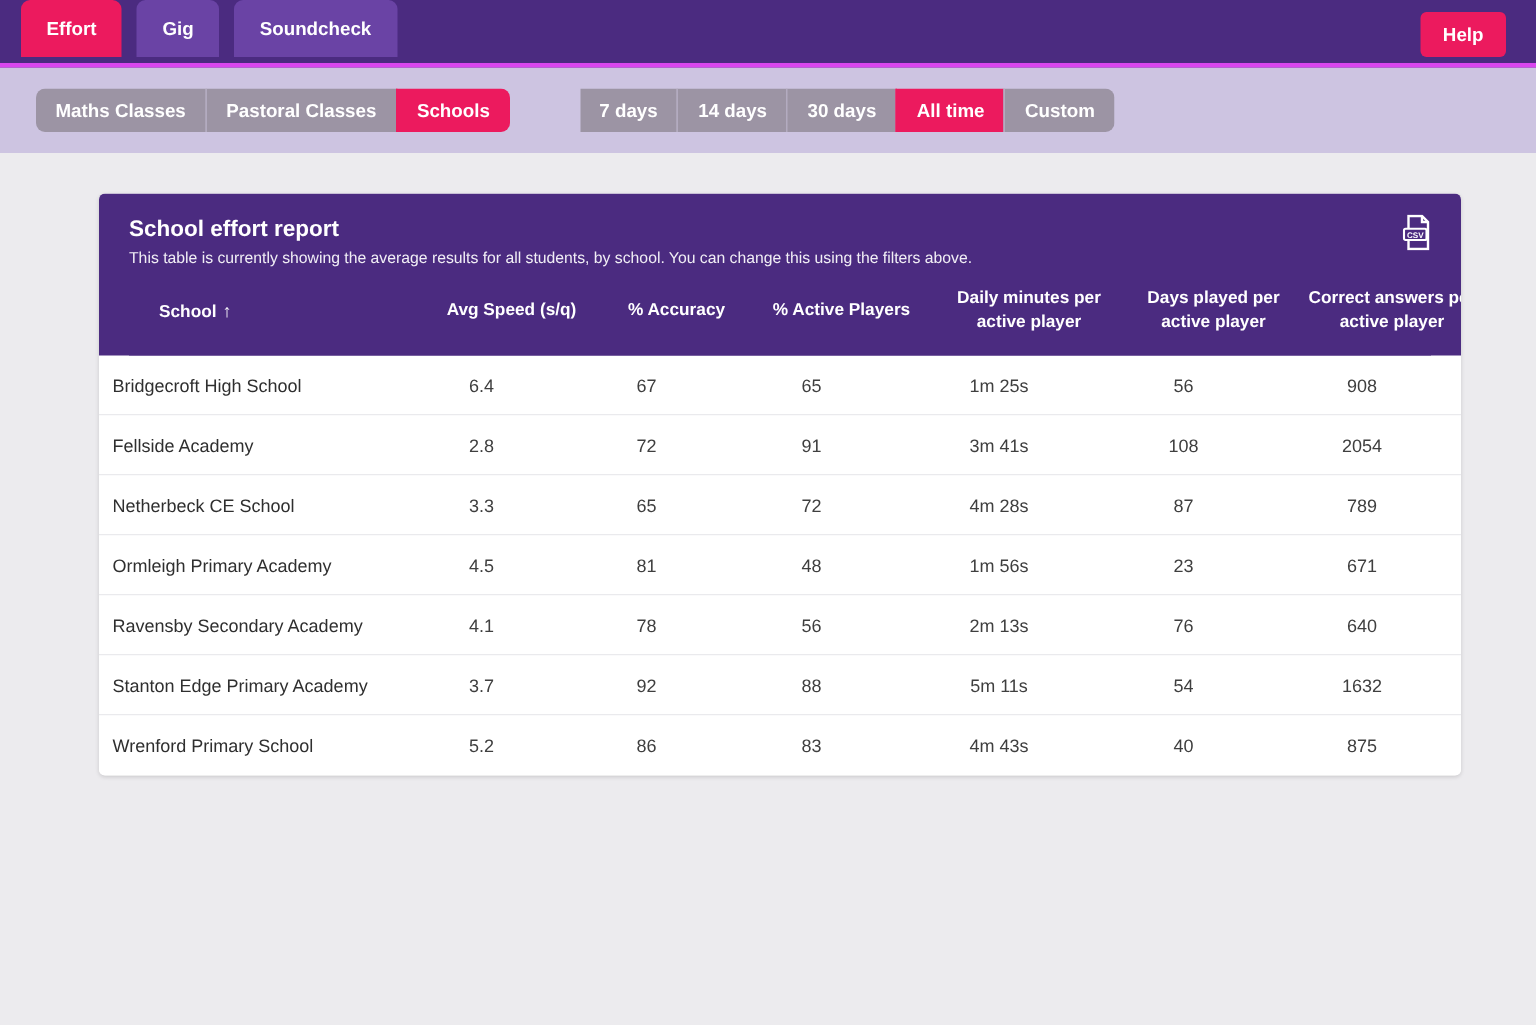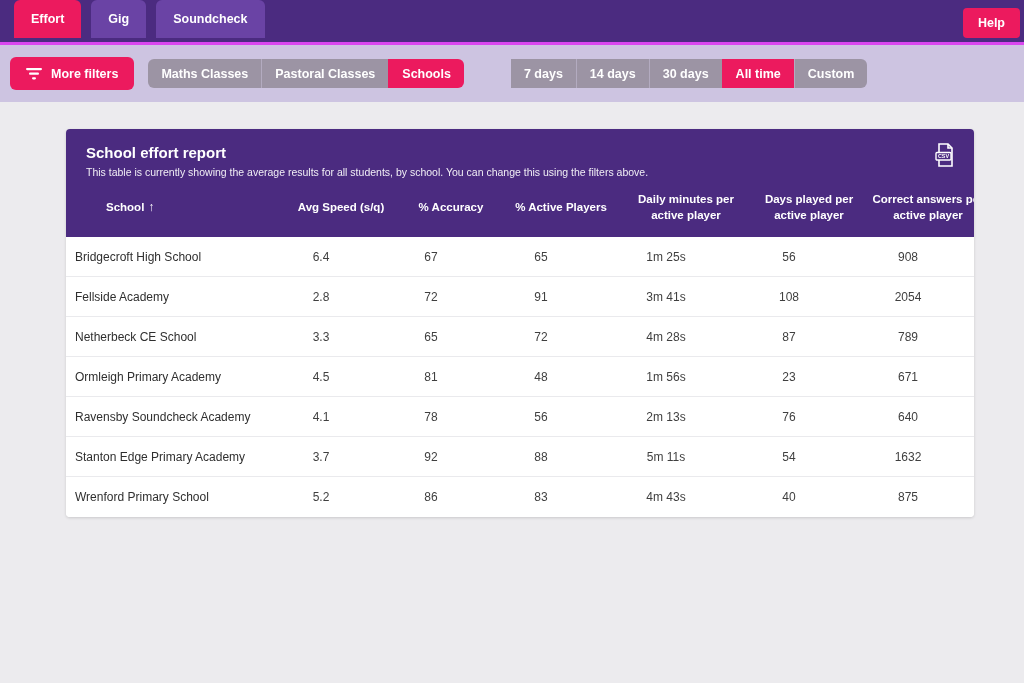--- a/index.html
+++ b/index.html
@@ -14,21 +14,21 @@
   }
   .tabs { display:flex; gap:10px; height:38px; }
   .tab {
     height:38px; padding:0 17px; border:none; cursor:pointer;
     background:#6a43a5; color:#fff; font-family:inherit;
     font-size:12.5px; font-weight:bold;
     border-radius:6px 6px 0 0; display:flex; align-items:center;
   }
   .tab.active { background:#ec1a5e; }
   .help-btn {
-    position:absolute; right:4px; top:8px; height:30px; padding:0 15px;
+    position:absolute; right:20px; top:8px; height:30px; padding:0 15px;
     background:#ec1a5e; color:#fff; border:none; border-radius:4px;
     font-family:inherit; font-size:12.5px; font-weight:bold; cursor:pointer;
   }
 
   
   .filterbar {
     height:57px; background:#cdc4e1;
     display:flex; align-items:center; padding:0 10px;
   }
   .more-filters {
@@ -81,30 +81,20 @@
 <header class="topbar">
   <nav class="tabs">
     <button class="tab active">Effort</button>
     <button class="tab">Gig</button>
     <button class="tab">Soundcheck</button>
   </nav>
   <button class="help-btn">Help</button>
 </header>
 
 <div class="filterbar">
-  <button class="more-filters">
-    <span style="display:inline-flex;">
-      <svg width="16" height="12" viewBox="0 0 16 12">
-        <rect x="0" y="0" width="16" height="2.2" rx="1.1" fill="#fff"></rect>
-        <rect x="3" y="4.6" width="10" height="2.2" rx="1.1" fill="#fff"></rect>
-        <rect x="6" y="9.2" width="4" height="2.2" rx="1.1" fill="#fff"></rect>
-      </svg>
-    </span>
-    <span>More filters</span>
-  </button>
 
   <div class="seg-group">
     <button class="seg">Maths Classes</button>
     <button class="seg">Pastoral Classes</button>
     <button class="seg active">Schools</button>
   </div>
 
   <div class="seg-group">
     <button class="seg">7 days</button>
     <button class="seg">14 days</button>
@@ -179,21 +169,21 @@
     <span class="cell school">Ormleigh Primary Academy</span>
     <span class="cell">4.5</span>
     <span class="cell">81</span>
     <span class="cell">48</span>
     <span class="cell">1m 56s</span>
     <span class="cell">23</span>
     <span class="cell">671</span>
   </div>
 
   <div class="grid trow">
-    <span class="cell school">Ravensby Soundcheck Academy</span>
+    <span class="cell school">Ravensby Secondary Academy</span>
     <span class="cell">4.1</span>
     <span class="cell">78</span>
     <span class="cell">56</span>
     <span class="cell">2m 13s</span>
     <span class="cell">76</span>
     <span class="cell">640</span>
   </div>
 
   <div class="grid trow">
     <span class="cell school">Stanton Edge Primary Academy</span>

